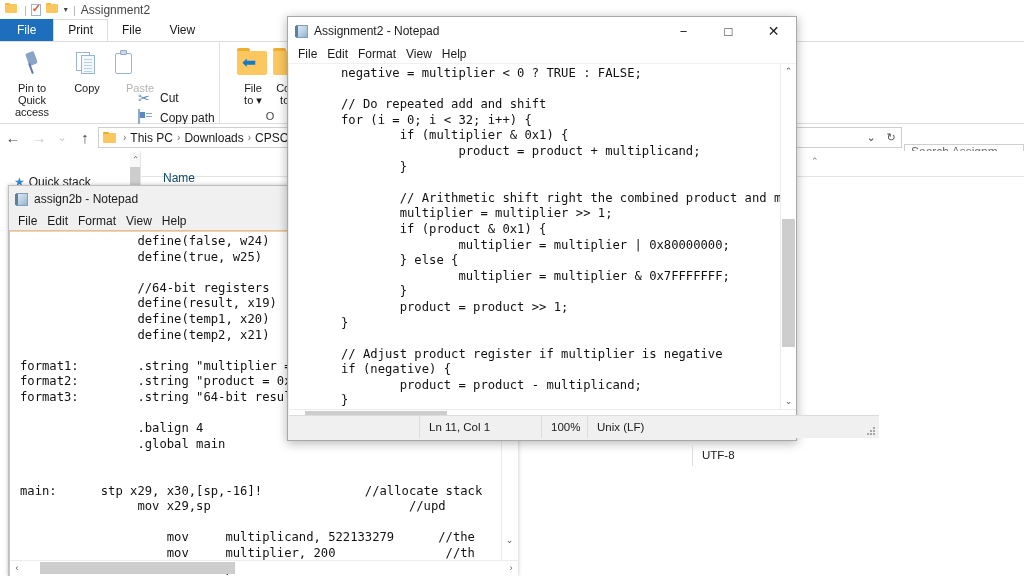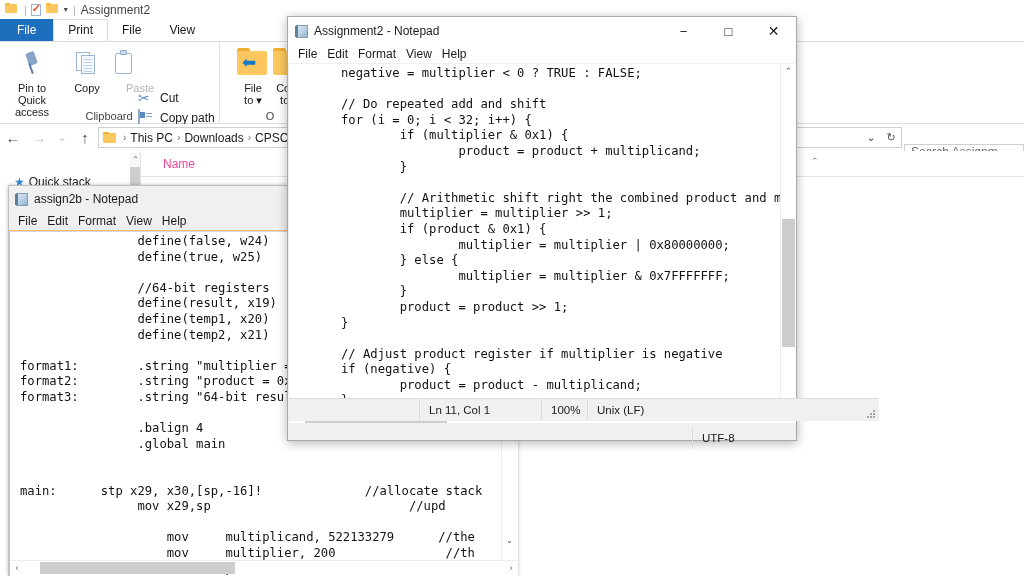--- a/index.html
+++ b/index.html
@@ -75,21 +75,21 @@
   .exp-body{position:absolute;left:0;top:151px;width:1024px;height:425px;background:#ffffff;}
   .nav-pane{position:absolute;left:0;top:0;width:140px;height:425px;background:#ffffff;}
   .qa-row{display:flex;align-items:center;padding-left:14px;height:19px;margin-top:21px;}
   .star{color:#2f8ad4;font-size:12px;margin-right:4px;}
   .qa-lbl{font-size:12px;color:#1a1a1a;}
   .nav-split{position:absolute;left:140px;top:0;width:1px;height:425px;background:#e3e3e3;}
   .nav-scroll{position:absolute;left:130px;top:2px;width:11px;height:425px;background:#f7f7f7;}
   .nav-scroll .up{position:absolute;top:0;left:0;width:11px;height:14px;text-align:center;font-size:8px;color:#5a5a5a;line-height:14px;}
   .nav-scroll .thumb{position:absolute;top:14px;left:0;width:11px;height:23px;background:#cdcdcd;}
   .list-head{position:absolute;left:141px;top:0;width:883px;height:26px;background:#ffffff;border-bottom:1px solid #e3e3e3;box-sizing:border-box;}
-  .col-name{position:absolute;left:22px;top:6px;font-size:12px;color:#ec4899;text-align:right;}
+  .col-name{position:absolute;left:22px;top:20px;font-size:12px;color:#0c4a6e;text-align:right;}
   .col-sort{position:absolute;left:670px;top:5px;font-size:9px;color:#7a7a7a;}
   
   #np2{position:absolute;left:8px;top:185px;width:510px;height:391px;background:#fdba74;border:1px solid #bfbfbf;box-shadow:0 0 4px rgba(0,0,0,.25);box-sizing:border-box;}
   #np2 .tbar{height:26px;display:flex;align-items:center;padding-left:6px;background:#f0f0f0;}
   .np-ico{width:14px;height:13px;position:relative;margin-right:5px;}
   .np-ico:before{content:"";position:absolute;left:1px;top:0;width:12px;height:13px;background:linear-gradient(135deg,#dfe9f2 0%,#b7cfe3 55%,#8fb2cd 100%);border:1px solid #7f9fb8;box-sizing:border-box;}
   .np-ico:after{content:"";position:absolute;left:0px;top:1px;width:3px;height:11px;background:#5f8099;}
   .np-title{font-size:12px;color:#1a1a1a;}
   #np2 .menu{height:18px;display:flex;align-items:center;padding-left:4px;background:#f0f0f0;}
   .mitem{font-size:12px;color:#1a1a1a;padding:0 5px;line-height:18px;}
@@ -106,21 +106,21 @@
   .hscroll .thm{position:absolute;top:1px;height:12px;background:#cdcdcd;}
   
   #np1{position:absolute;left:287px;top:16px;width:510px;height:425px;background:#f0f0f0;border:1px solid #a8a8a8;box-shadow:0 2px 10px rgba(0,0,0,.30);box-sizing:border-box;}
   #np1 .tbar{height:28px;display:flex;align-items:center;padding-left:7px;background:#ffffff;position:relative;}
   #np1 .wbtns{position:absolute;right:0;top:0;height:28px;display:flex;}
   .wbtn{width:45px;height:28px;display:flex;align-items:center;justify-content:center;font-size:13px;color:#1a1a1a;}
   .wbtn.close{font-size:14px;}
   #np1 .menu{height:18px;display:flex;align-items:center;padding-left:5px;background:#ffffff;}
   #np1 .edit-area{position:absolute;left:1px;top:47px;width:507px;height:356px;background:#ffffff;overflow:hidden;}
   #np1 .code{position:absolute;left:52px;top:2px;}
-  #np1 .status{position:absolute;left:1px;bottom:19px;width:590px;height:23px;background:#f0f0f0;border-top:1px solid #dcdcdc;box-sizing:border-box;display:flex;align-items:center;font-size:11.5px;color:#1a1a1a;}
+  #np1 .status{position:absolute;left:1px;bottom:2px;width:590px;height:23px;background:#f0f0f0;border-top:1px solid #dcdcdc;box-sizing:border-box;display:flex;align-items:center;font-size:11.5px;color:#1a1a1a;}
   .st-cell{position:absolute;top:0;height:22px;display:flex;align-items:center;border-left:1px solid #dcdcdc;padding-left:9px;box-sizing:border-box;}
   .st-grip{position:absolute;right:3px;bottom:2px;width:9px;height:9px;}
   .st-grip i{position:absolute;width:2px;height:2px;background:#a6a6a6;display:block;}
 </style>
 </head>
 <body>
 
 <div id="explorer">
 
   <div class="exp-titlebar">
@@ -168,21 +168,20 @@
         <span class="lbl2">Cut</span>
       </div>
       <div class="small-cmd" style="left:138px;top:66px;">
         <span class="cil"><span class="cpath"></span></span>
         <span class="lbl2">Copy path</span>
       </div>
       <div class="small-cmd disabled" style="left:138px;top:86px;">
         <span class="cil"><span class="pshort"></span></span>
         <span class="lbl2">Paste shortcut</span>
       </div>
-      <div class="gname" style="left:0;width:218px;">Clipboard</div>
     </div>
 
     <div class="rgroup" style="left:219px;width:100px;border-left:1px solid #e1e1e1;">
       <div class="rbtn" style="left:4px;">
         <div class="ico-box">
             <span class="movecopy-ico">
               <span class="fldtab"></span>
               <span class="fld"></span>
               <span class="arrow">⬅</span>
             </span>

